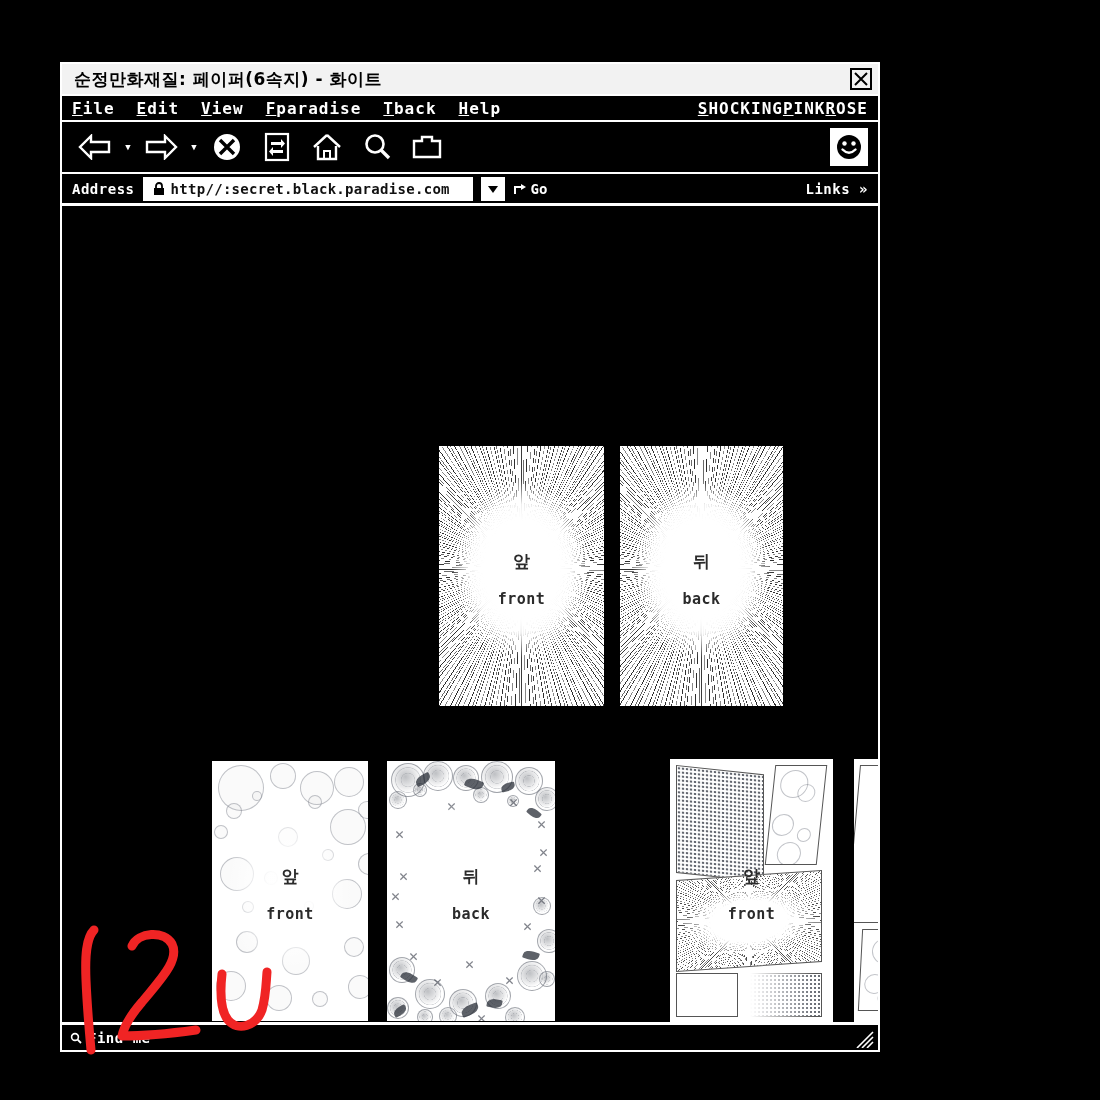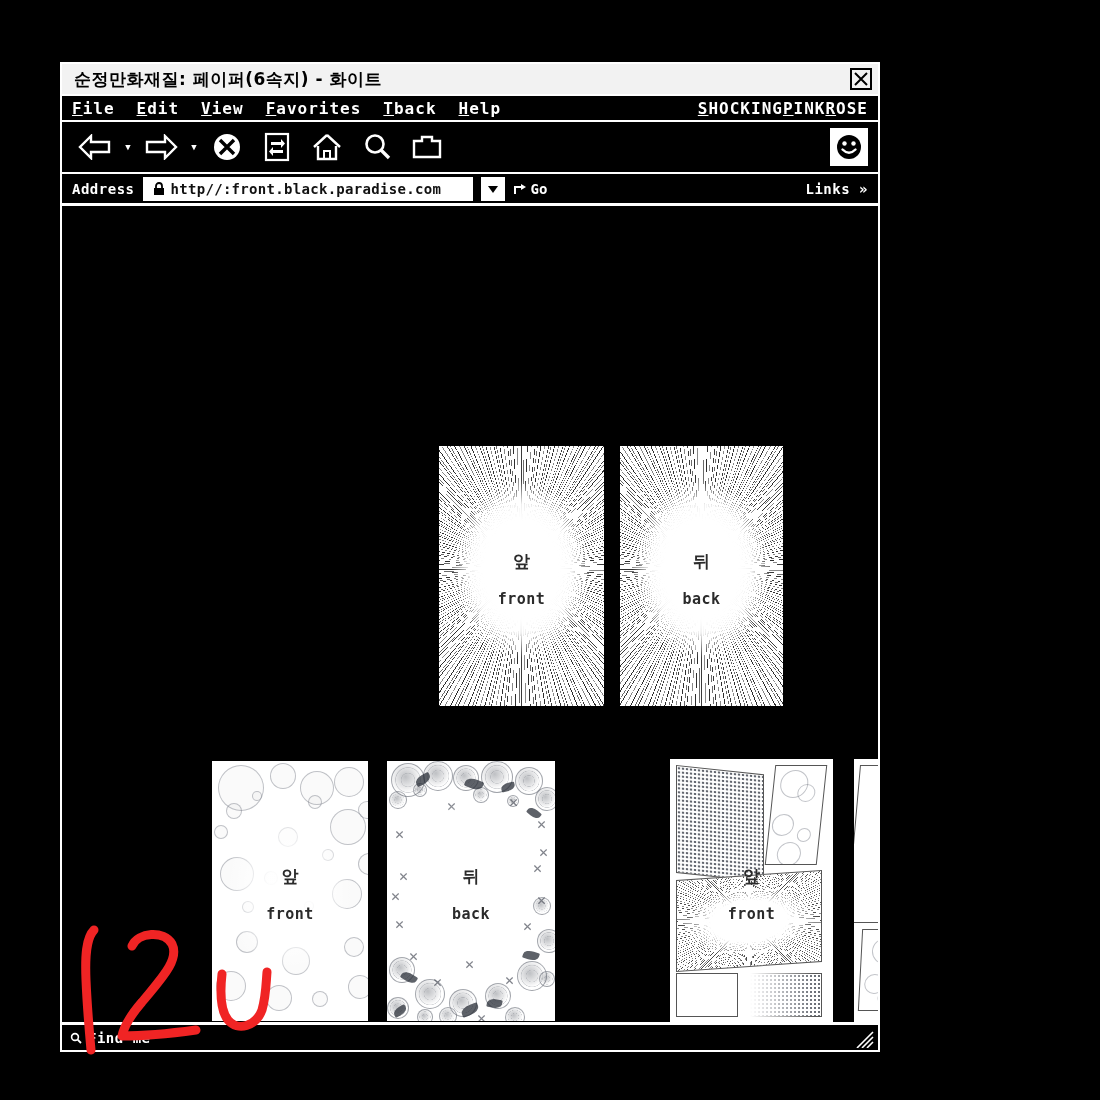--- a/index.html
+++ b/index.html
@@ -251,21 +251,21 @@
           <path d="M1 1 L13 13 M13 1 L1 13" stroke="#000" stroke-width="2" fill="none"></path>
         </svg>
       </div>
     </div>
 
     <div class="menubar">
       <div class="menu-left">
         <div class="menu-item"><span class="acc">F</span><span>ile</span></div>
         <div class="menu-item"><span class="acc">E</span><span>dit</span></div>
         <div class="menu-item"><span class="acc">V</span><span>iew</span></div>
-        <div class="menu-item"><span class="acc">F</span><span>avorites</span></div>
+        <div class="menu-item"><span class="acc">F</span><span>paradise</span></div>
         <div class="menu-item"><span class="acc">T</span><span>back</span></div>
         <div class="menu-item"><span class="acc">H</span><span>elp</span></div>
       </div>
       <div class="menu-right">
         <div class="brand-word"><span class="acc">S</span><span>HOCKING</span></div>
         <div class="brand-word"><span class="acc">P</span><span>INK</span></div>
         <div class="brand-word"><span class="acc">R</span><span>OSE</span></div>
       </div>
     </div>
 
@@ -333,21 +333,21 @@
       </div>
     </div>
 
     <div class="addressbar">
       <div class="addr-label">Address</div>
       <div class="addr-field">
         <svg width="12" height="14" viewBox="0 0 12 14">
           <path d="M3 6 L3 4 A3 3 0 0 1 9 4 L9 6" fill="none" stroke="#000" stroke-width="1.8"></path>
           <rect x="1" y="6" width="10" height="7" fill="#000"></rect>
         </svg>
-        <span class="addr-url">http//:front.black.paradise.com</span>
+        <span class="addr-url">http//:secret.black.paradise.com</span>
       </div>
       <div class="addr-drop">
         <svg width="12" height="10" viewBox="0 0 12 10">
           <path d="M1 2 L11 2 L6 9 Z" fill="#000"></path>
         </svg>
       </div>
       <div class="go-btn">
         <svg width="14" height="14" viewBox="0 0 14 14">
           <path d="M2 12 L2 5 L11 5" fill="none" stroke="#fff" stroke-width="2"></path>
           <path d="M8 2 L13 5 L8 8 Z" fill="#fff"></path>

